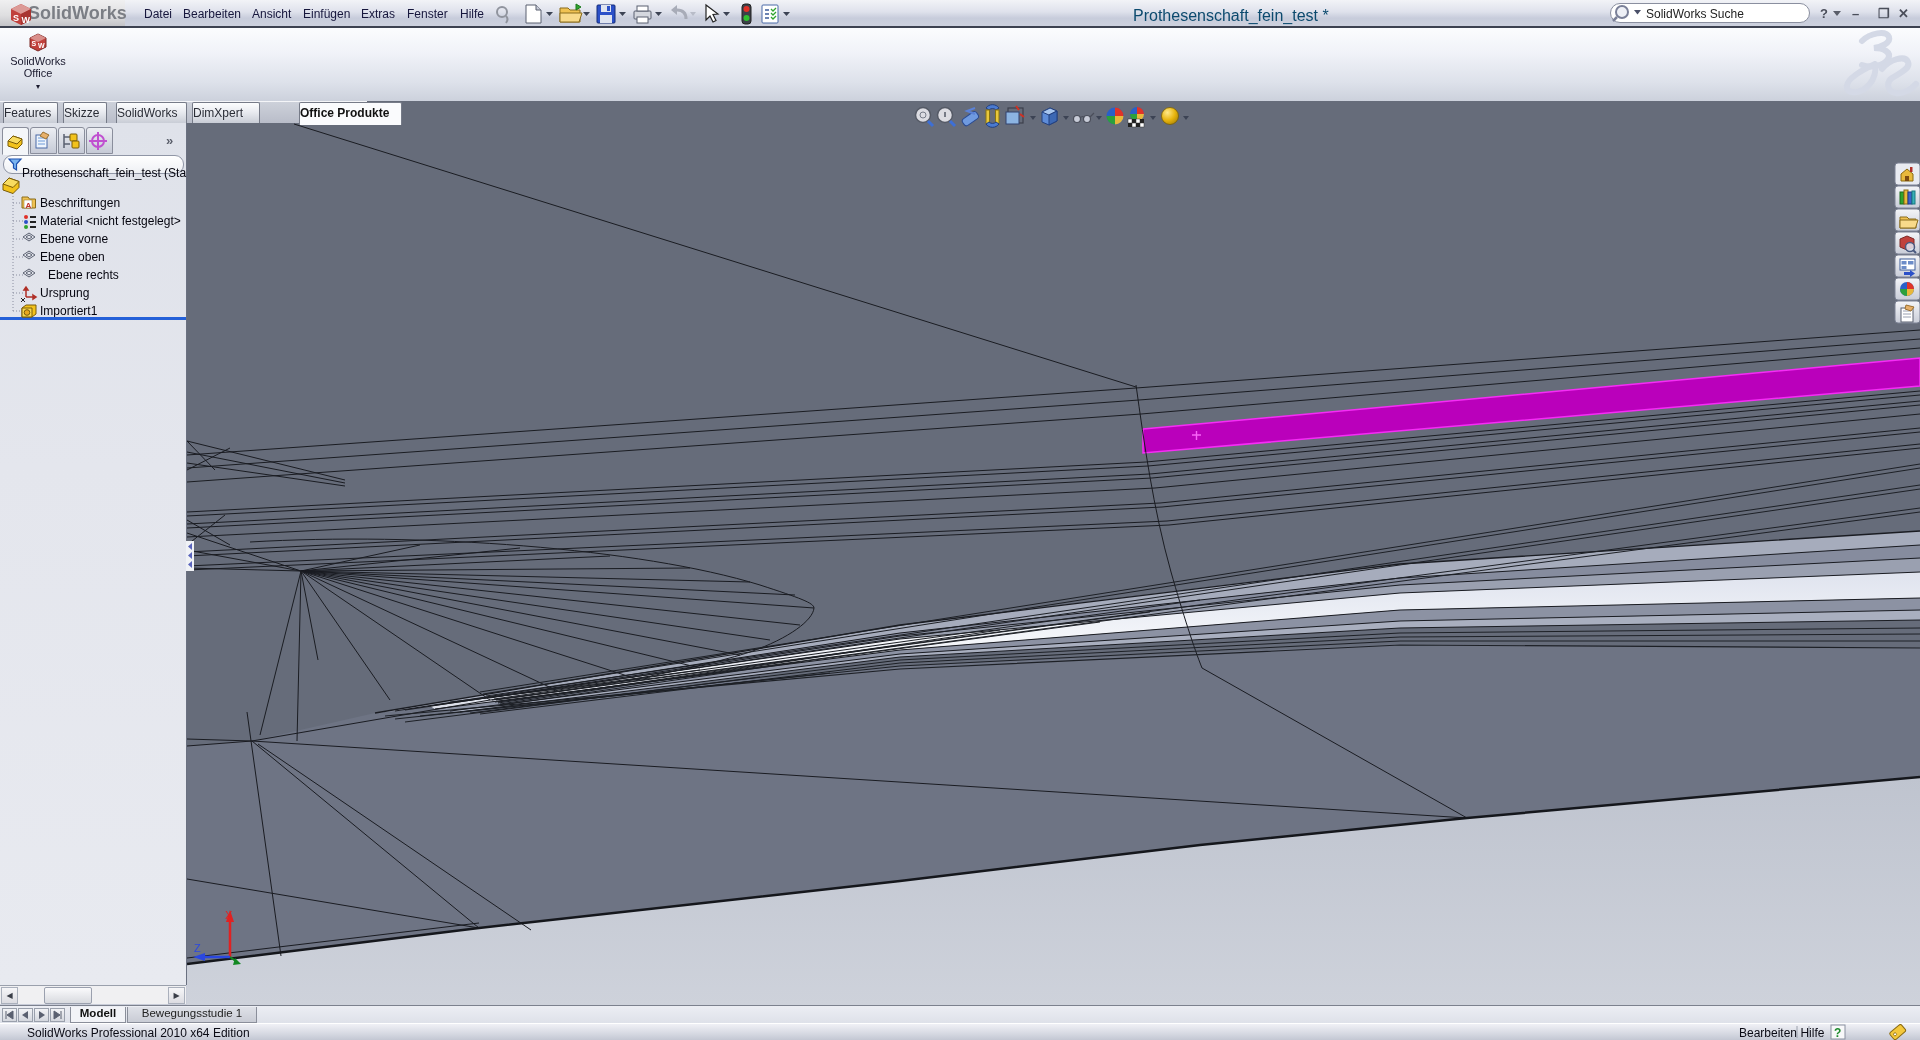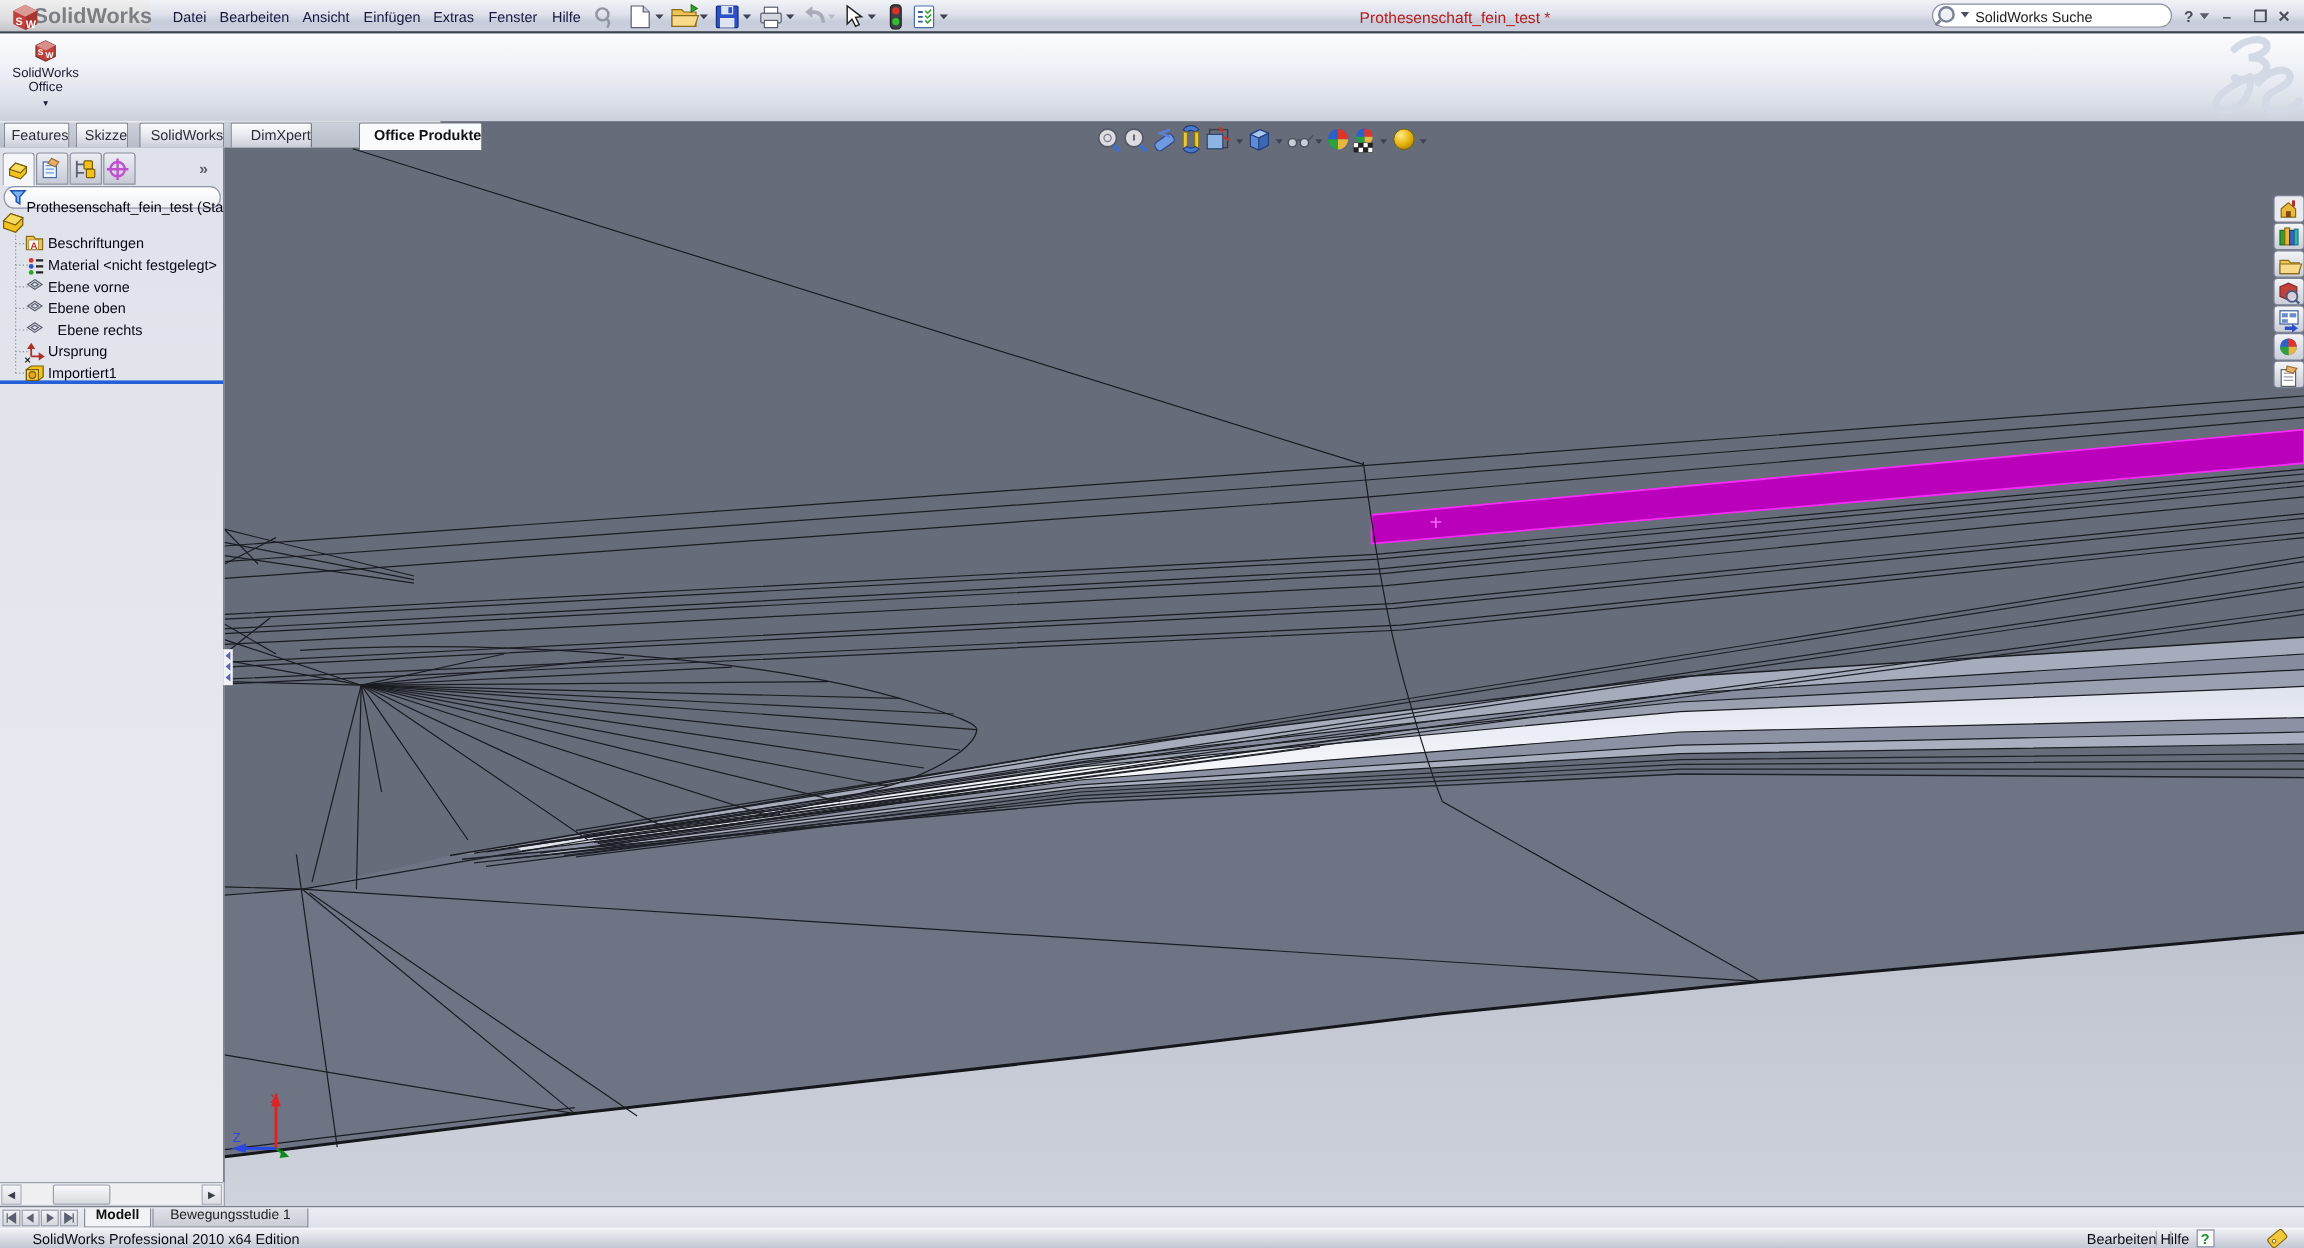--- a/index.html
+++ b/index.html
@@ -8,37 +8,37 @@
 .abs { position:absolute; }
 
 
 #titlebar { left:0; top:0; width:1920px; height:28px;
   background:linear-gradient(180deg,#f2f3f7 0%,#dfe2ec 45%,#c7ccdb 70%,#cdd1de 100%);
   border-bottom:2px solid #3c4150; }
 #logoarea { left:0; top:0; width:125px; height:26px;
   background:linear-gradient(180deg,#f0f0f1 0%,#dedee0 60%,#c4c4c8 100%); }
 #swlogotext { left:28px; top:3px; font-size:18px; font-weight:bold; color:#7b7e85; letter-spacing:0px; }
 .menuitem { top:7px; font-size:12px; color:#16163c; }
-#apptitle { top:7px; font-size:13px; color:#b91c1c; }
+#apptitle { top:7px; font-size:16px; color:#0c4a6e; }
 
 #searchbox { left:1610px; top:3px; width:200px; height:20px; background:#fff; border:1px solid #8a8f9f; border-radius:10px; }
 #searchtext { left:1646px; top:7px; font-size:12px; color:#222; }
 .winbtn { top:6px; font-size:13px; color:#4a4e5a; font-weight:bold; }
 
 
 #ribbon { left:0; top:28px; width:1920px; height:73px;
   background:linear-gradient(180deg,#fbfcfe 0%,#f0f2f8 35%,#dde1ea 75%,#ccd1dc 100%); }
 #swofficebtn { left:2px; top:30px; width:72px; height:68px; font-size:11px; color:#1a1a2e; text-align:center; padding-top:25px; line-height:12px; }
 
 
 #tabrow { left:0; top:101px; width:367px; height:22px; background:linear-gradient(180deg,#cdd1da,#b9bdc9); border-top:1px solid #f4f5f8; }
 #tabrow { z-index:3; }
 .cmtab { position:absolute; top:102px; height:21px; border:1px solid #767b88; border-bottom:none;
   border-radius:2px 2px 0 0; background:linear-gradient(180deg,#fcfdfe 0%,#e9ebf0 45%,#c9cdd6 100%);
-  font-size:12px; color:#2a2d36; text-align:right; line-height:20px; z-index:4; }
+  font-size:12px; color:#2a2d36; text-align:left; line-height:20px; z-index:4; }
 #tab-active { background:#fafbfd; font-weight:bold; color:#111; height:23px; z-index:5;margin-left:36px; }
 
 
 #leftpanel { left:0; top:123px; width:187px; height:862px;
   background:linear-gradient(180deg,#dfe2ea 0%,#e4e6ed 40%,#e8eaf0 100%); border-right:1px solid #6a7080; }
 .ptab { position:absolute; top:4px; width:27px; height:27px; border:1px solid #8a8e9c; border-bottom:1px solid #8a8e9c;
   border-radius:3px 3px 0 0; background:linear-gradient(180deg,#eceef3,#c6cad6); }
 .ptab.active { background:#f4f6f9; border-bottom:1px solid #f4f6f9; height:28px; }
 #filterbox { left:3px; top:32px; width:181px; height:19px; background:linear-gradient(180deg,#fff,#eef0f4);
   border:1px solid #9096a6; border-radius:9px; }

